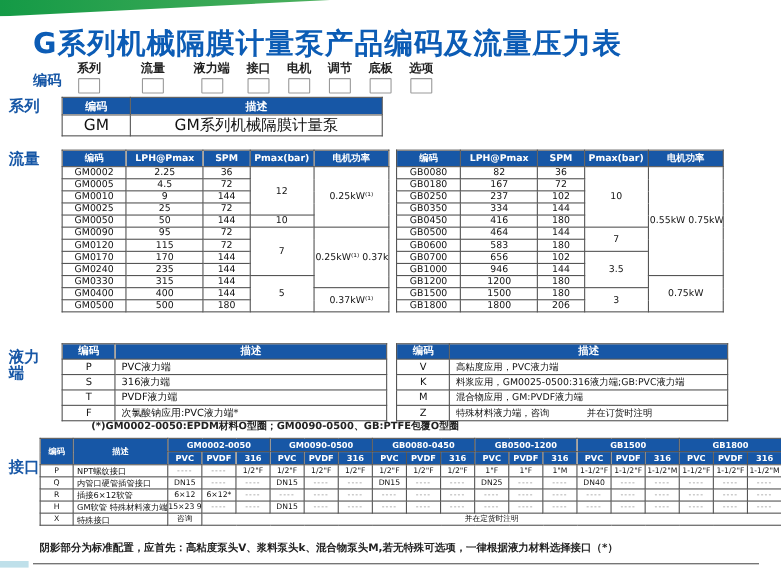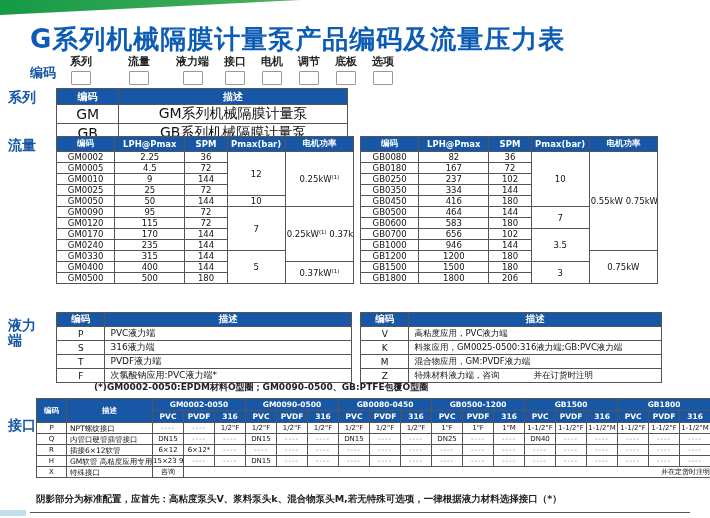--- a/index.html
+++ b/index.html
@@ -25,21 +25,21 @@
   .coding .item.g2{margin-right:26px;}
   .coding .item span{font-size:11px;font-weight:bold;color:#222;line-height:12px;}
   .coding .box{width:18px;height:12px;border:1px solid #999;background:#fff;margin-top:3px;border-radius:1px;}
 
   table{border-collapse:collapse;table-layout:fixed;background:#fff;}
   th,td{border:1px solid #555;text-align:center;padding:0 1px;overflow:hidden;}
   thead th{background:#1757a6;color:#fff;font-weight:bold;}
   td{color:#111;}
   td.dash{color:#888;letter-spacing:1px;}
   td.multiline,th.multiline{white-space:pre-line;}
-  td.left{text-align:right;padding-left:6px;}
+  td.left{text-align:center;padding-left:6px;}
 
   
   #series-table{position:absolute;left:56px;top:88px;width:292px;}
   #series-table th{height:15px;font-size:10px;}
   #series-table td{height:14px;font-size:14px;}
 
   
   .flow-table{position:absolute;top:136px;width:298px;}
   #flow-gm{left:56px;} #flow-gb{left:360px;}
   .flow-table th{height:14px;font-size:8.5px;}
@@ -49,21 +49,21 @@
 
   
   .hyd-table{position:absolute;top:312px;}
   #hyd-left{left:56px;width:296px;}
   #hyd-right{left:360px;width:302px;}
   .hyd-table th{height:13px;font-size:9.5px;}
   .hyd-table td{height:13px;font-size:9px;white-space:nowrap;}
   .hyd-table td.desc{text-align:left;padding-left:5px;}
   #hyd-right td.desc{font-size:8.5px;}
 
-  .oring-note{position:absolute;left:94px;top:381px;font-size:9px;font-weight:bold;color:#222;}
+  .oring-note{position:absolute;left:83px;top:381px;font-size:9px;font-weight:bold;color:#222;}
 
   
   #iface-table{position:absolute;left:36px;top:398px;width:672px;}
   #iface-table th{height:11px;font-size:7.5px;padding:0;}
   #iface-table td{height:10px;font-size:7px;line-height:9px;white-space:nowrap;padding:0;}
   #iface-table td.desc{text-align:left;padding-left:3px;font-size:7.5px;}
 
   .footer{position:absolute;left:36px;top:493px;font-size:9.5px;font-weight:bold;color:#222;line-height:11.5px;white-space:nowrap;}
 </style>
 </head>
@@ -119,24 +119,20 @@
       <thead>
         <tr>
           <th>编码</th>
           <th>描述</th>
         </tr>
       </thead>
       <tbody>
         <tr>
           <td>GM</td>
           <td>GM系列机械隔膜计量泵</td>
-        </tr>
-        <tr>
-          <td>GB</td>
-          <td>GB系列机械隔膜计量泵</td>
         </tr>
       </tbody>
     </table>
 
   <div class="section-label" style="left:8px;top:138px;">流量</div>
   <table id="flow-gm" class="flow-table">
       <colgroup>
         <col style="width: 58px;">
         <col style="width: 70px;">
         <col style="width: 42px;">
@@ -495,21 +491,21 @@
           <td class="dash">----</td>
           <td class="dash">----</td>
           <td class="dash">----</td>
           <td class="dash">----</td>
           <td class="dash">----</td>
           <td class="dash">----</td>
         </tr>
         <tr>
           <td>H</td>
           <td class="desc multiline">GM软管
-高粘度应用专用</td>
+特殊材料液力端</td>
           <td class="multiline">15×23
 9×12</td>
           <td class="dash">----</td>
           <td class="dash">----</td>
           <td>DN15</td>
           <td class="dash">----</td>
           <td class="dash">----</td>
           <td class="dash">----</td>
           <td class="dash">----</td>
           <td class="dash">----</td>

